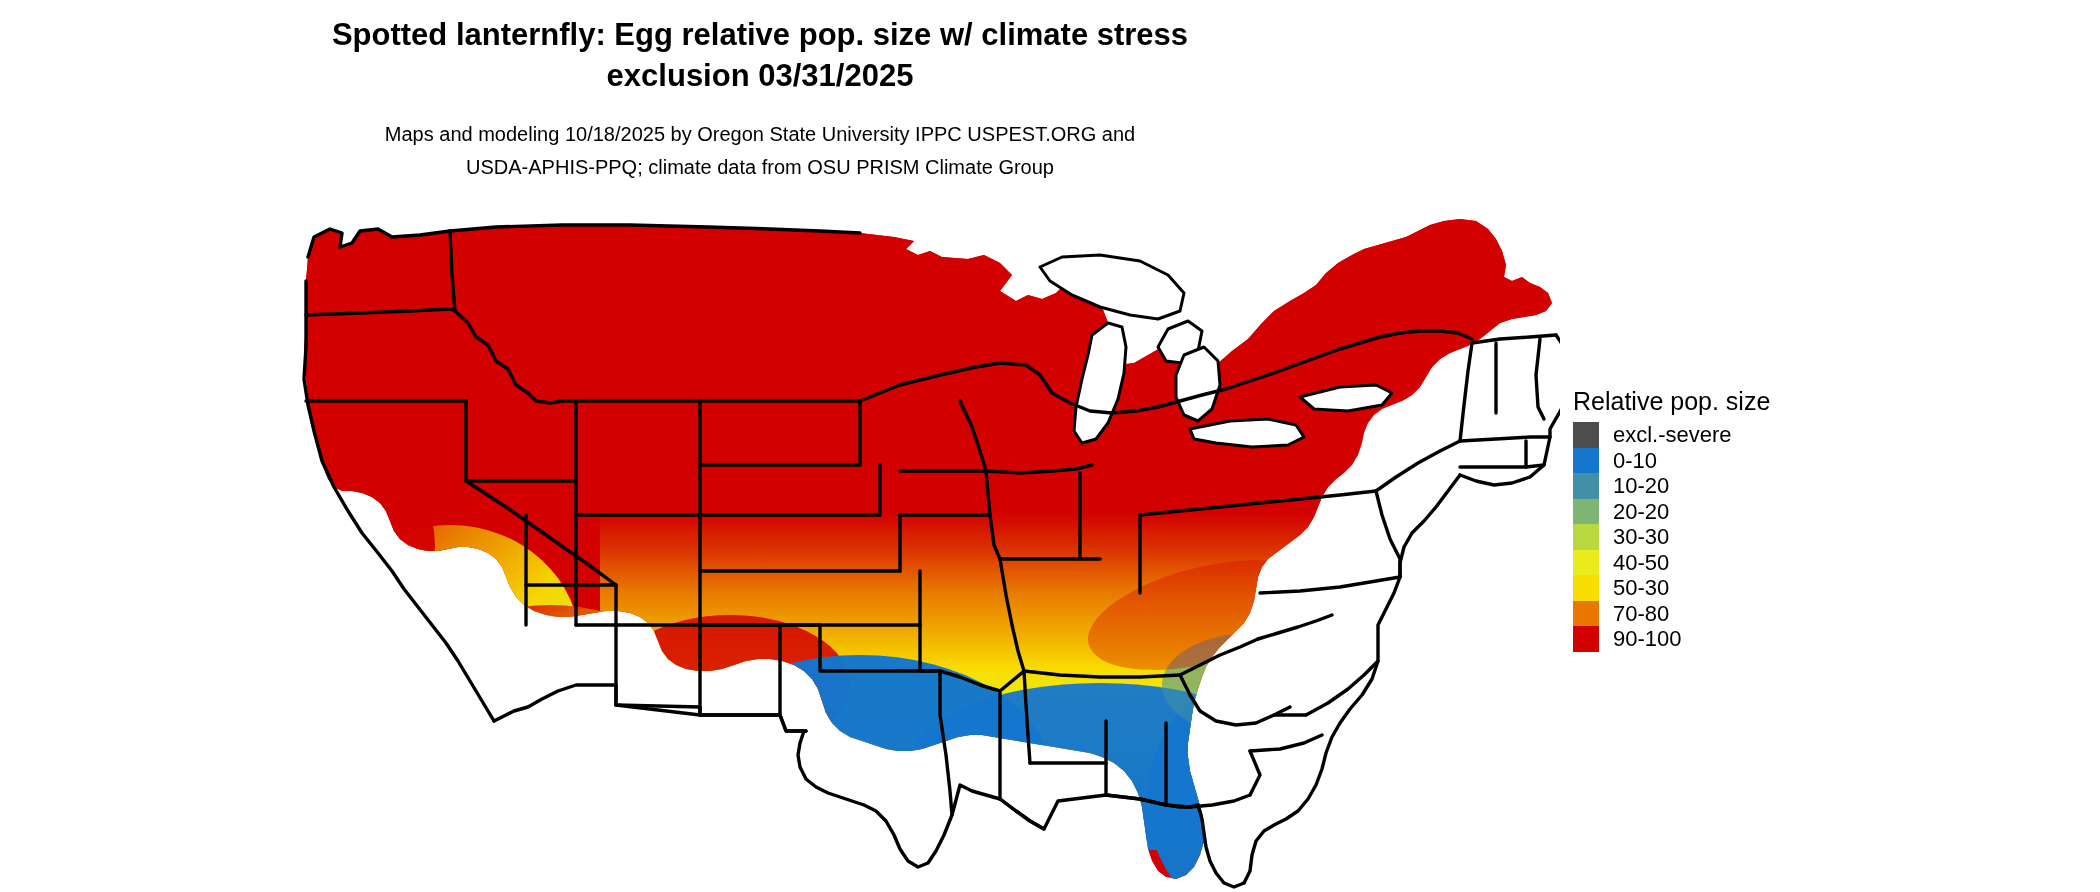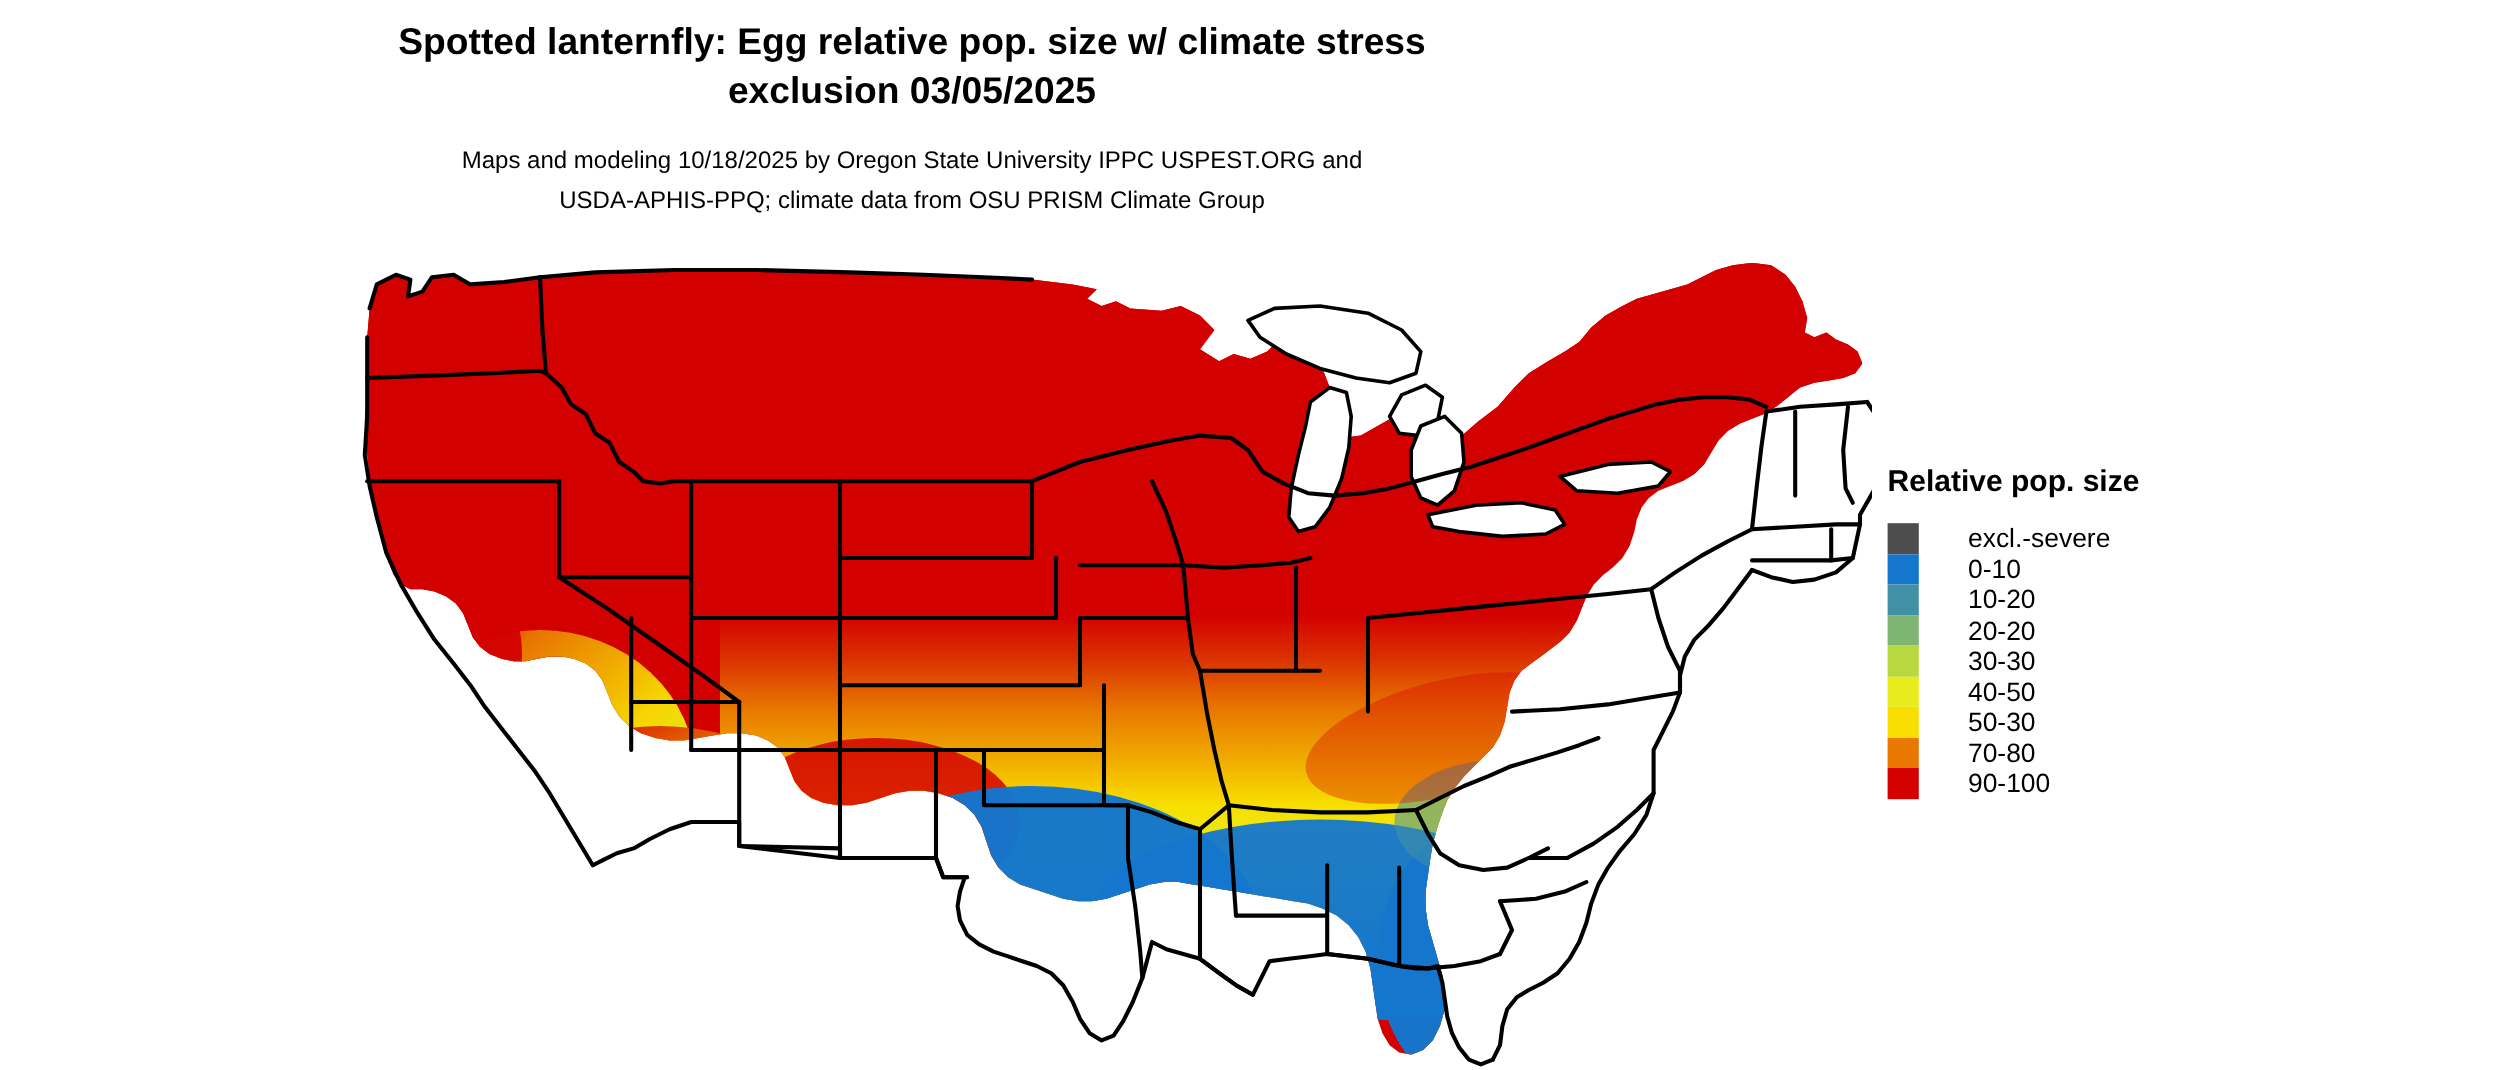--- a/index.html
+++ b/index.html
@@ -12,33 +12,33 @@
   .title-line{font-size:31px;font-weight:bold;line-height:41px;letter-spacing:0px;color:#000;}
   #subtitle-block{position:absolute;left:0;top:118px;width:1520px;text-align:center;}
   .subtitle-line{font-size:20px;font-weight:normal;line-height:33px;color:#000;}
 
   
   #map-wrap{position:absolute;left:300px;top:215px;width:1260px;height:675px;}
   #us-map{display:block;width:1260px;height:675px;}
 
   
   #legend{position:absolute;left:1573px;top:386px;width:320px;}
-  #legend-title{font-size:25px;font-weight:bold;line-height:30px;margin-bottom:20px;color:#000;white-space:nowrap;}
-  .legend-row{display:flex;align-items:flex-end;height:25.5px;gap:27px;}
+  #legend-title{font-size:25px;font-weight:normal;line-height:30px;margin-bottom:6px;color:#000;white-space:nowrap;}
+  .legend-row{display:flex;align-items:flex-end;height:25.5px;}
   .legend-swatch{width:26px;height:25.5px;flex:0 0 26px;}
   .legend-label{font-size:22px;line-height:25.5px;margin-left:14px;white-space:nowrap;color:#000;}
 </style>
 </head>
 <body>
 
 <div id="root">
 
   <div id="title-block">
     <div class="title-line">Spotted lanternfly: Egg relative pop. size w/ climate stress</div>
-    <div class="title-line">exclusion 03/05/2025</div>
+    <div class="title-line">exclusion 03/31/2025</div>
   </div>
 
   <div id="subtitle-block">
     <div class="subtitle-line">Maps and modeling 10/18/2025 by Oregon State University IPPC USPEST.ORG and</div>
     <div class="subtitle-line">USDA-APHIS-PPQ; climate data from OSU PRISM Climate Group</div>
   </div>
 
   <div id="map-wrap">
     <svg id="us-map" viewBox="0 0 1260 675" xmlns="http://www.w3.org/2000/svg">
       <defs>

